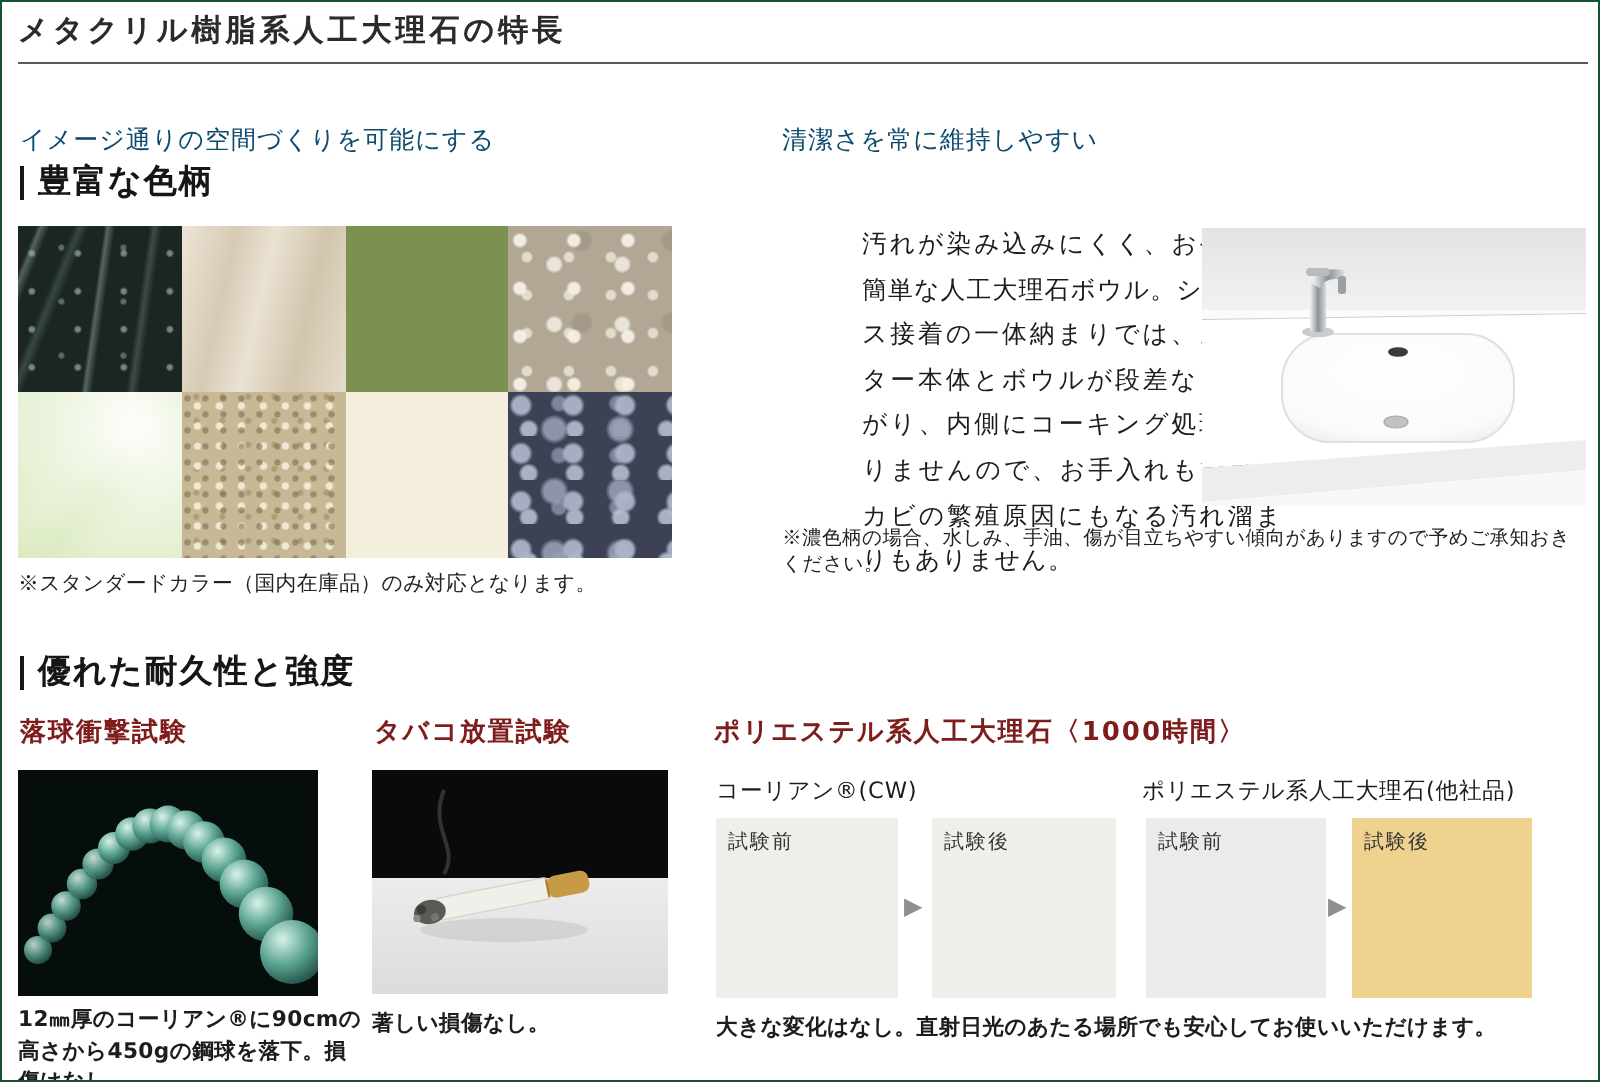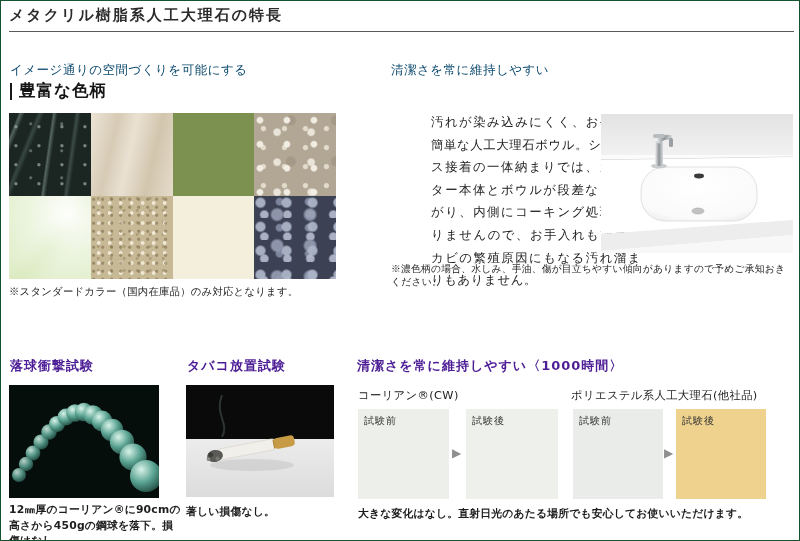--- a/index.html
+++ b/index.html
@@ -9,21 +9,21 @@
     box-sizing:border-box;border:1px solid #14532d;
   }
   .abs{position:absolute;}
   .page-title{left:8px;top:5px;font-size:15px;font-weight:bold;letter-spacing:2px;color:#2b2b2b;}
   .title-rule{left:8px;top:30px;width:785px;height:1px;background:#5a5a5a;}
   .lead{font-size:12.5px;color:#0c4a6e;letter-spacing:.5px;}
   .h2{font-size:16.5px;font-weight:bold;color:#161616;display:flex;align-items:center;letter-spacing:1px;}
   .vbar{width:2px;height:17px;background:#161616;margin-right:7px;flex:0 0 auto;}
   .note{font-size:10.4px;color:#222;letter-spacing:.2px;font-family:Liberation Mono, monospace;}
   .body-text{font-size:12.4px;line-height:22.6px;letter-spacing:.6px;color:#1c1c1c;text-align:justify;}
-  .test-title{font-size:13px;font-weight:bold;color:#4c1d95;letter-spacing:1px;}
+  .test-title{font-size:13px;font-weight:bold;color:#7f1d1d;letter-spacing:1px;}
   .cap{font-size:10.8px;font-weight:bold;color:#1d1d1d;line-height:15.5px;letter-spacing:.2px;}
 
   
   .swatch-grid{left:8px;top:112px;width:327px;height:166px;display:grid;
     grid-template-columns:repeat(4,1fr);grid-template-rows:1fr 1fr;}
   .sw{width:100%;height:100%;}
   .sw-black-marble{background-image:
     linear-gradient(112deg,transparent 8%,rgba(150,175,165,.45) 10%,transparent 14%,transparent 24%,rgba(120,150,140,.3) 27%,transparent 31%),
     linear-gradient(98deg,transparent 46%,rgba(175,200,190,.4) 48%,transparent 52%,transparent 70%,rgba(140,165,155,.3) 73%,transparent 77%),
     radial-gradient(circle at 30% 72%,rgba(210,230,220,.5) 1px,transparent 2.2px),
@@ -116,20 +116,24 @@
       <ellipse cx="97" cy="97" rx="6" ry="3" fill="#c2c2c2" stroke="#a8a8a8" stroke-width=".6"></ellipse>
       <ellipse cx="58" cy="52" rx="8" ry="2.6" fill="#c9cccd"></ellipse>
       <rect x="54" y="27" width="8" height="25" rx="2" fill="url(#chrome)"></rect>
       <path d="M55,28 q3,-9 16,-7 l0,5 q-9,-2 -12,4 z" fill="url(#chrome)"></path>
       <rect x="68" y="24" width="4" height="9" rx="1.5" fill="#9aa0a4"></rect>
       <rect x="52" y="20" width="12" height="4" rx="2" fill="#b8bcbe"></rect>
     </svg>
   </div>
   <div class="abs note" style="left:390px;top:262px;width:402px;font-size:9.8px;">※濃色柄の場合、水しみ、手油、傷が目立ちやすい傾向がありますので予めご承知おきください。</div>
 
+  <div class="abs h2" style="left:9px;top:324px;">
+    <span class="vbar"></span>
+    <span>優れた耐久性と強度</span>
+  </div>
 
   <div class="abs test-title" style="left:9px;top:356px;">落球衝撃試験</div>
   <div class="abs photo" style="left:8px;top:384px;width:150px;height:113px;">
     <svg width="150" height="113" viewBox="0 0 150 113">
       <defs>
         <radialGradient id="ball" cx=".35" cy=".3" r=".9">
           <stop offset="0" stop-color="#d8f2e8"></stop>
             <stop offset=".45" stop-color="#5aa392"></stop>
             <stop offset="1" stop-color="#0c2b24"></stop>
         </radialGradient>
@@ -173,21 +177,21 @@
         <ellipse cx="28" cy="63" rx="8" ry="6" fill="#5a5a56"></ellipse>
         <circle cx="24" cy="61" r="2.4" fill="#3c3c38"></circle>
         <circle cx="30" cy="66" r="2" fill="#767672"></circle>
         <circle cx="21" cy="65" r="1.8" fill="#8a8a86"></circle>
       </g>
       <ellipse cx="66" cy="80" rx="42" ry="6" fill="#000" opacity=".08"></ellipse>
     </svg>
   </div>
   <div class="abs cap" style="left:185px;top:503px;width:150px;">著しい損傷なし。</div>
 
-  <div class="abs test-title" style="left:356px;top:356px;">清潔さを常に維持しやすい〈1000時間〉</div>
+  <div class="abs test-title" style="left:356px;top:356px;">ポリエステル系人工大理石〈1000時間〉</div>
 
   <div class="abs uv-label" style="left:357px;top:387px;">コーリアン®(CW)</div>
   <div class="abs uv-label" style="left:570px;top:387px;">ポリエステル系人工大理石(他社品)</div>
 
   <div class="abs uv-swatch" style="left: 357px; top: 408px; width: 91px; height: 90px; background-color: rgb(237, 240, 234);">
     <span>試験前</span>
   </div>
   <div class="abs uv-arrow" style="left:451px;top:446px;">▶</div>
   <div class="abs uv-swatch" style="left: 465px; top: 408px; width: 92px; height: 90px; background-color: rgb(238, 241, 235);">
     <span>試験後</span>

